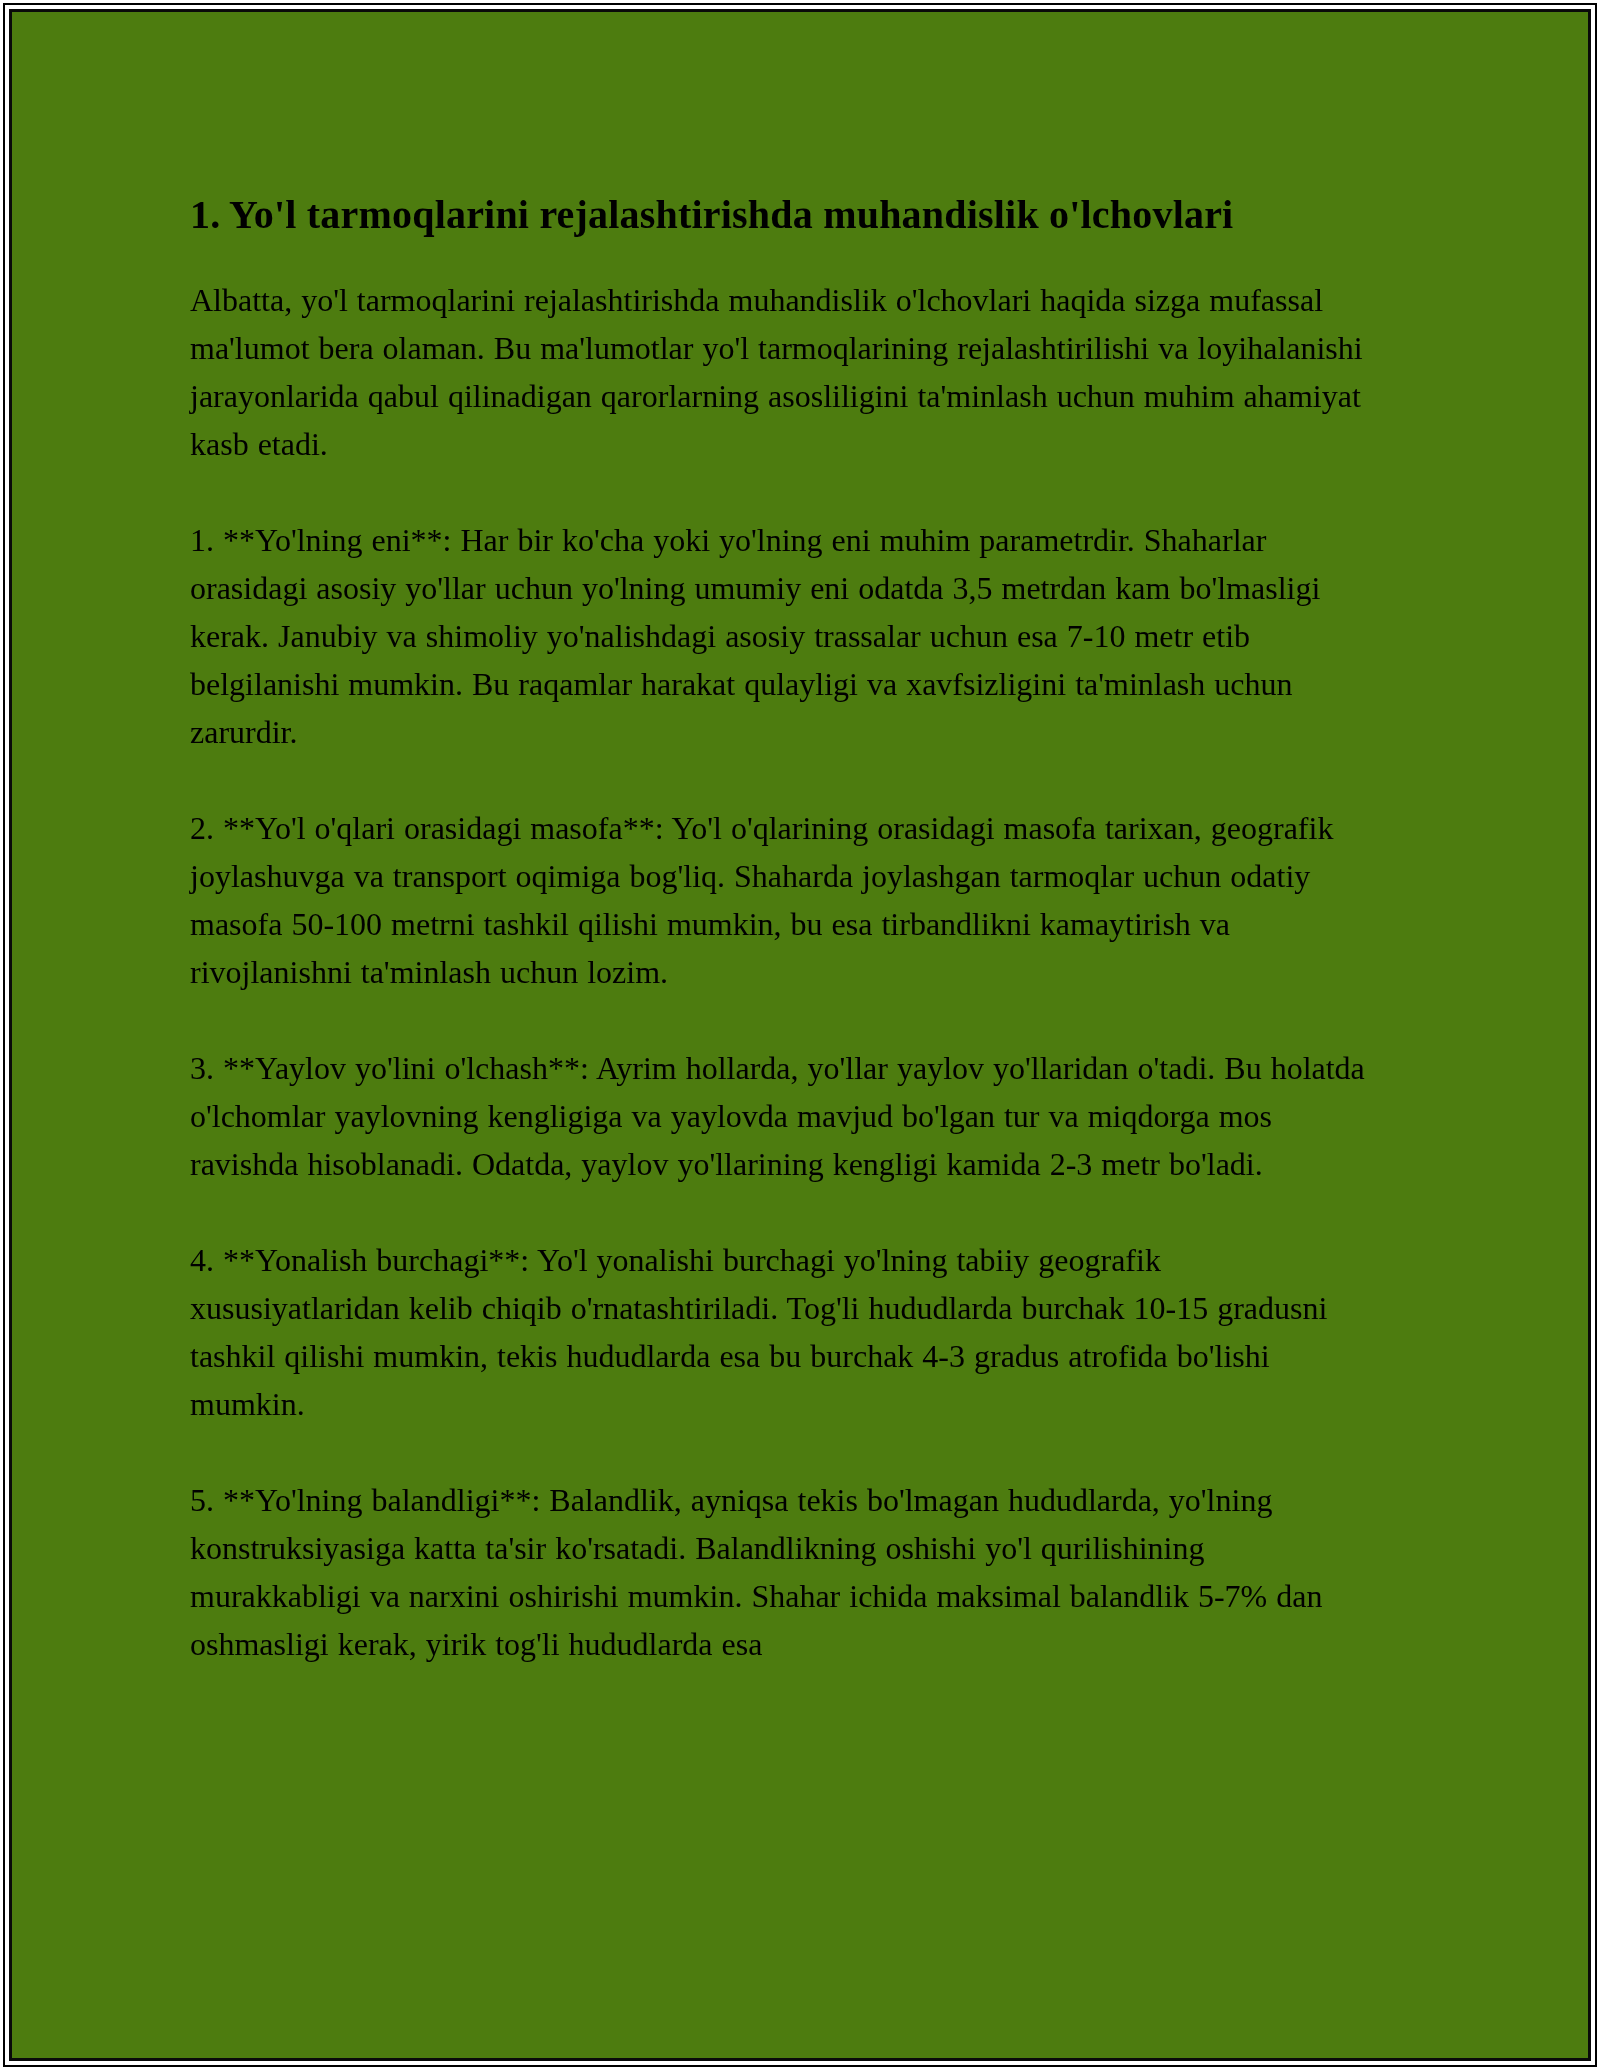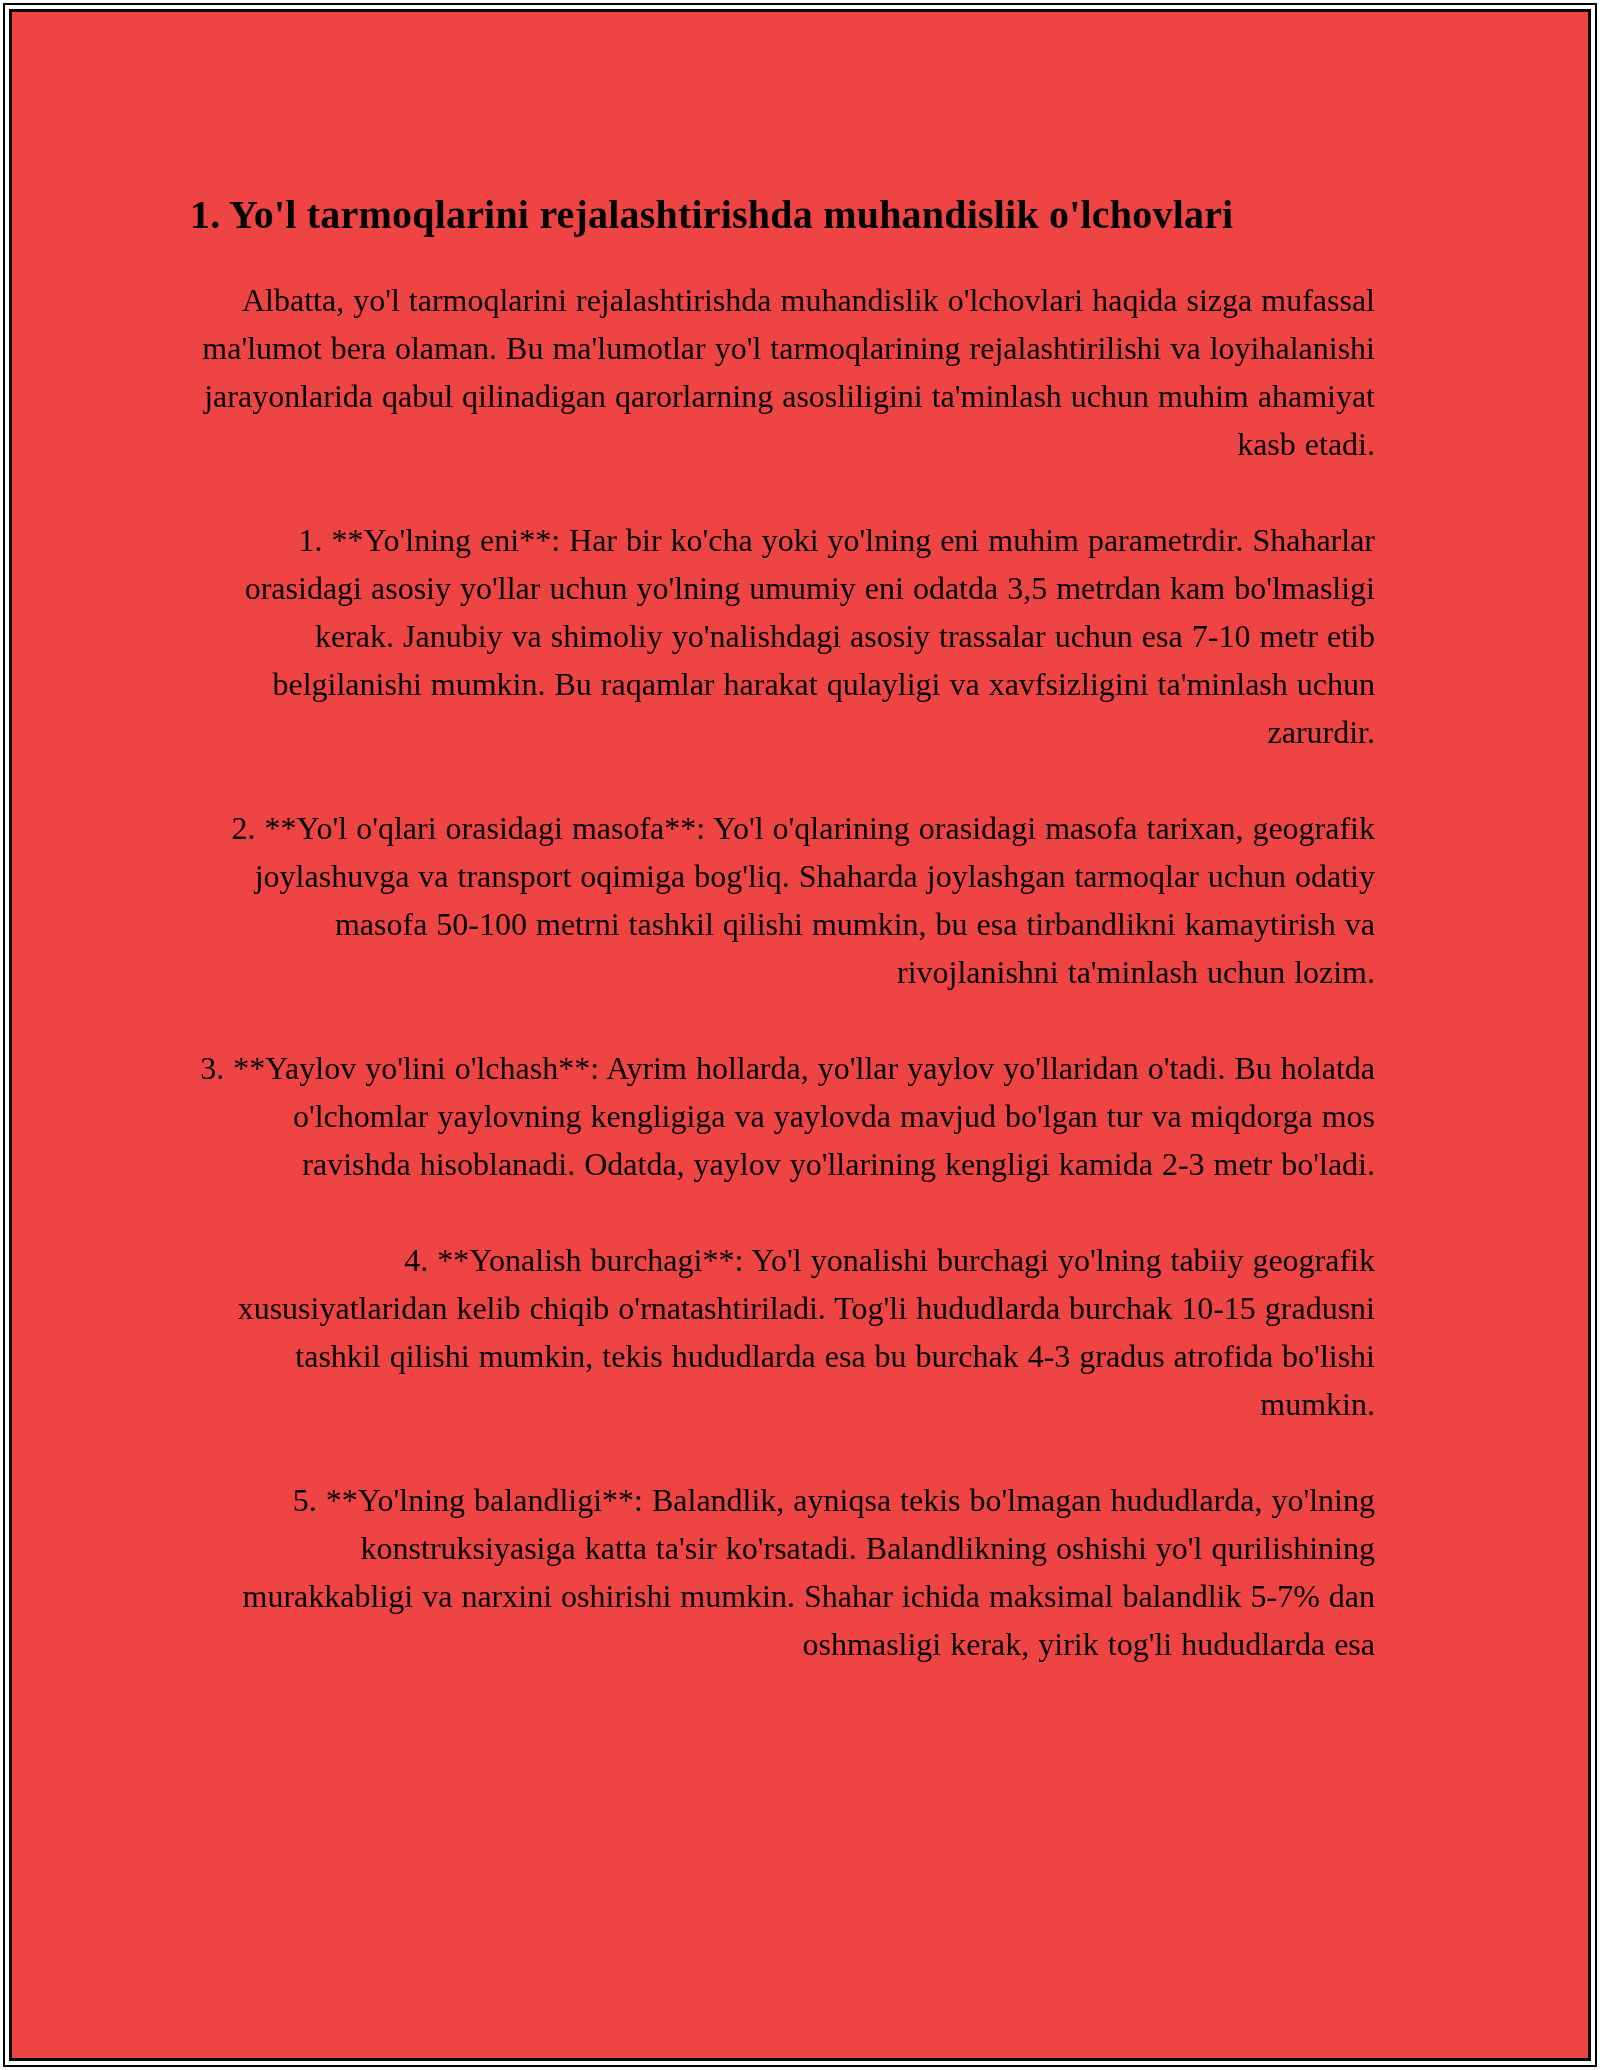--- a/index.html
+++ b/index.html
@@ -17,41 +17,41 @@
   }
   .frame-outer {
     position: absolute;
     top: 3px; left: 3px; right: 3px; bottom: 3px;
     border: 2px solid #000000;
   }
   .frame-inner {
     position: absolute;
     top: 4px; left: 4px; right: 4px; bottom: 4px;
     border: 3px solid #0a0a0a;
-    background: #ef4444;
+    background: #4d7c0f;
   }
   .content {
     position: absolute;
     left: 178px;
     top: 178px;
     width: 1185px;
   }
   h1.doc-title {
     font-size: 40px;
     line-height: 50px;
     font-weight: bold;
     margin: 0 0 36px 0;
     letter-spacing: 0.2px;
   }
   p.doc-paragraph {
     font-size: 32px;
     line-height: 48px;
     font-weight: normal;
     margin: 0 0 48px 0;
-    text-align: right;
+    text-align: left;
     word-spacing: 1px;
   }
 </style>
 </head>
 <body>
 
 <div class="frame-outer">
   <div class="frame-inner">
     <div class="content">
 

